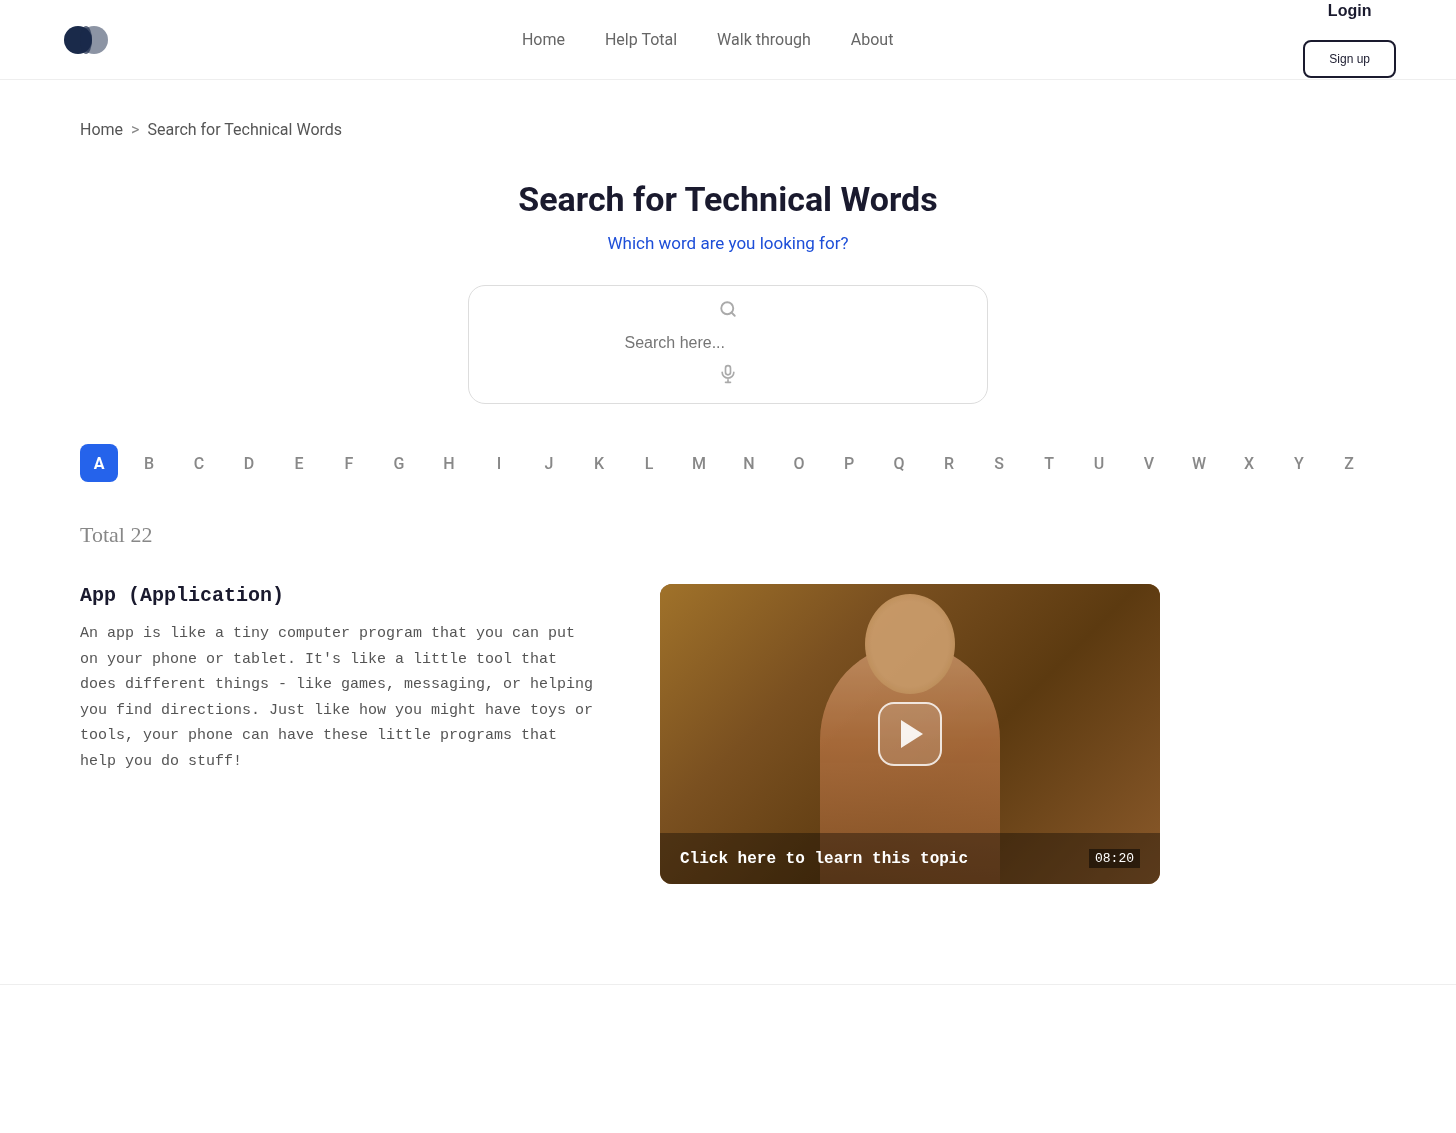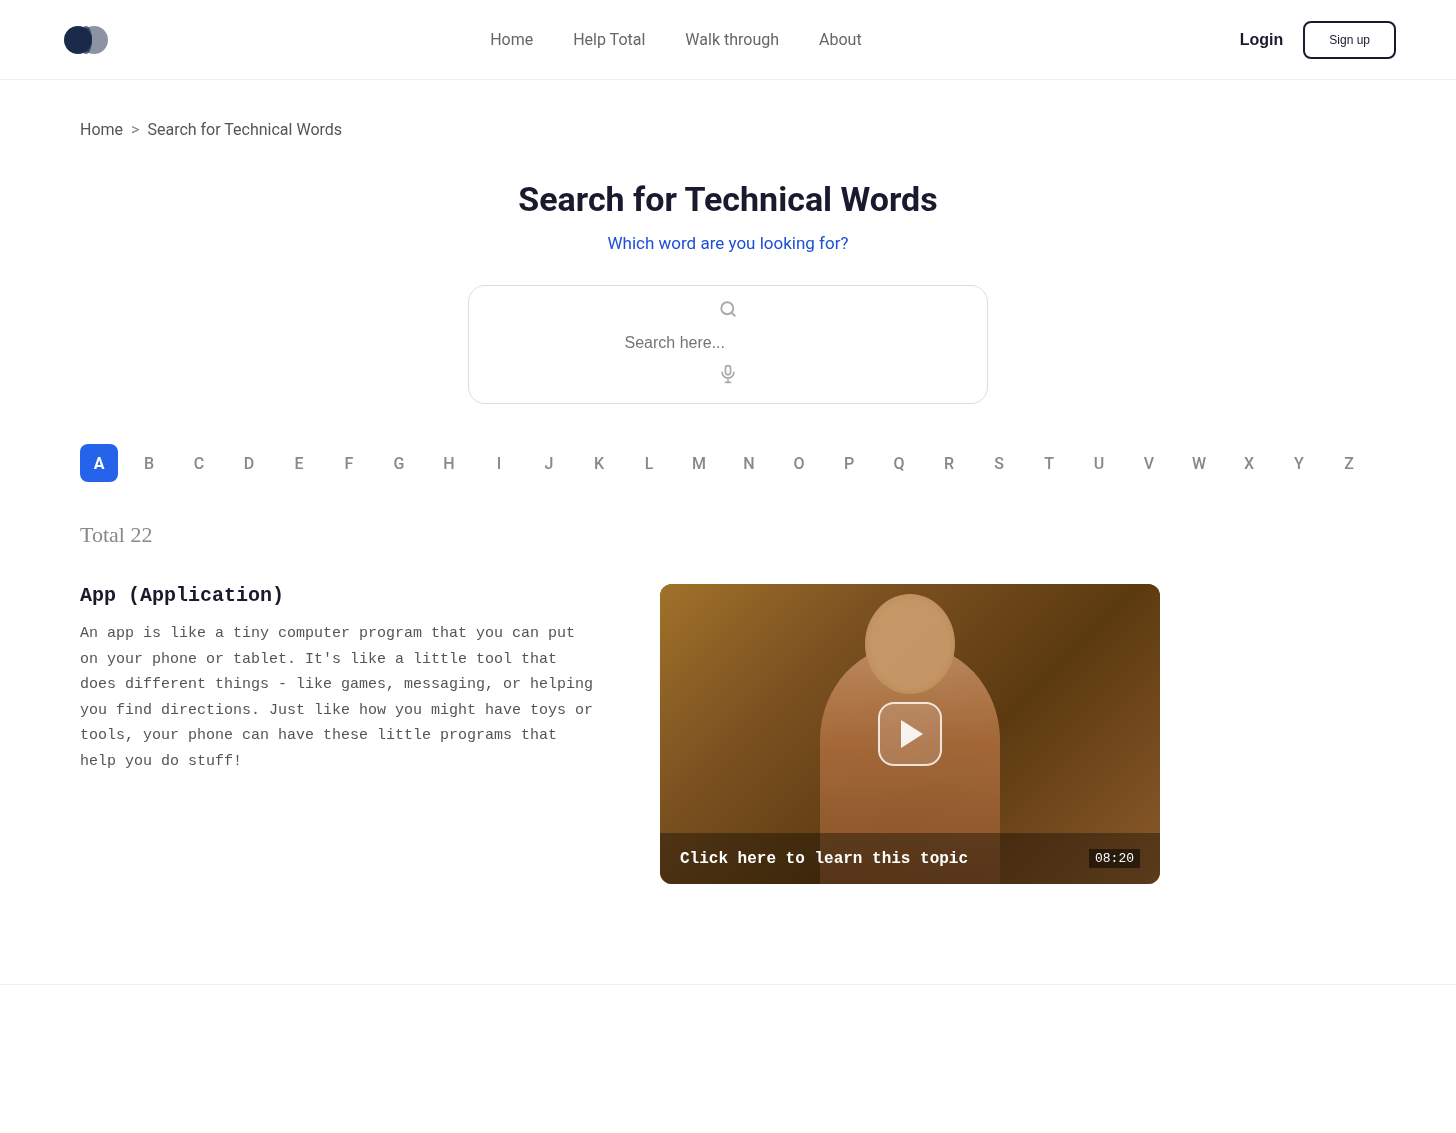--- a/index.html
+++ b/index.html
@@ -33,20 +33,21 @@
     }
     .nav-links a {
       text-decoration: none;
       color: #666;
       font-size: 16px;
     }
     .nav-actions {
       display: flex;
       align-items: center;
       gap: 20px;
+      flex-direction: column;
     }
     .btn-login {
       background: none;
       border: none;
       font-size: 16px;
       font-weight: 600;
       color: #1a1a2e;
       cursor: pointer;
     }
     .btn-signup {

